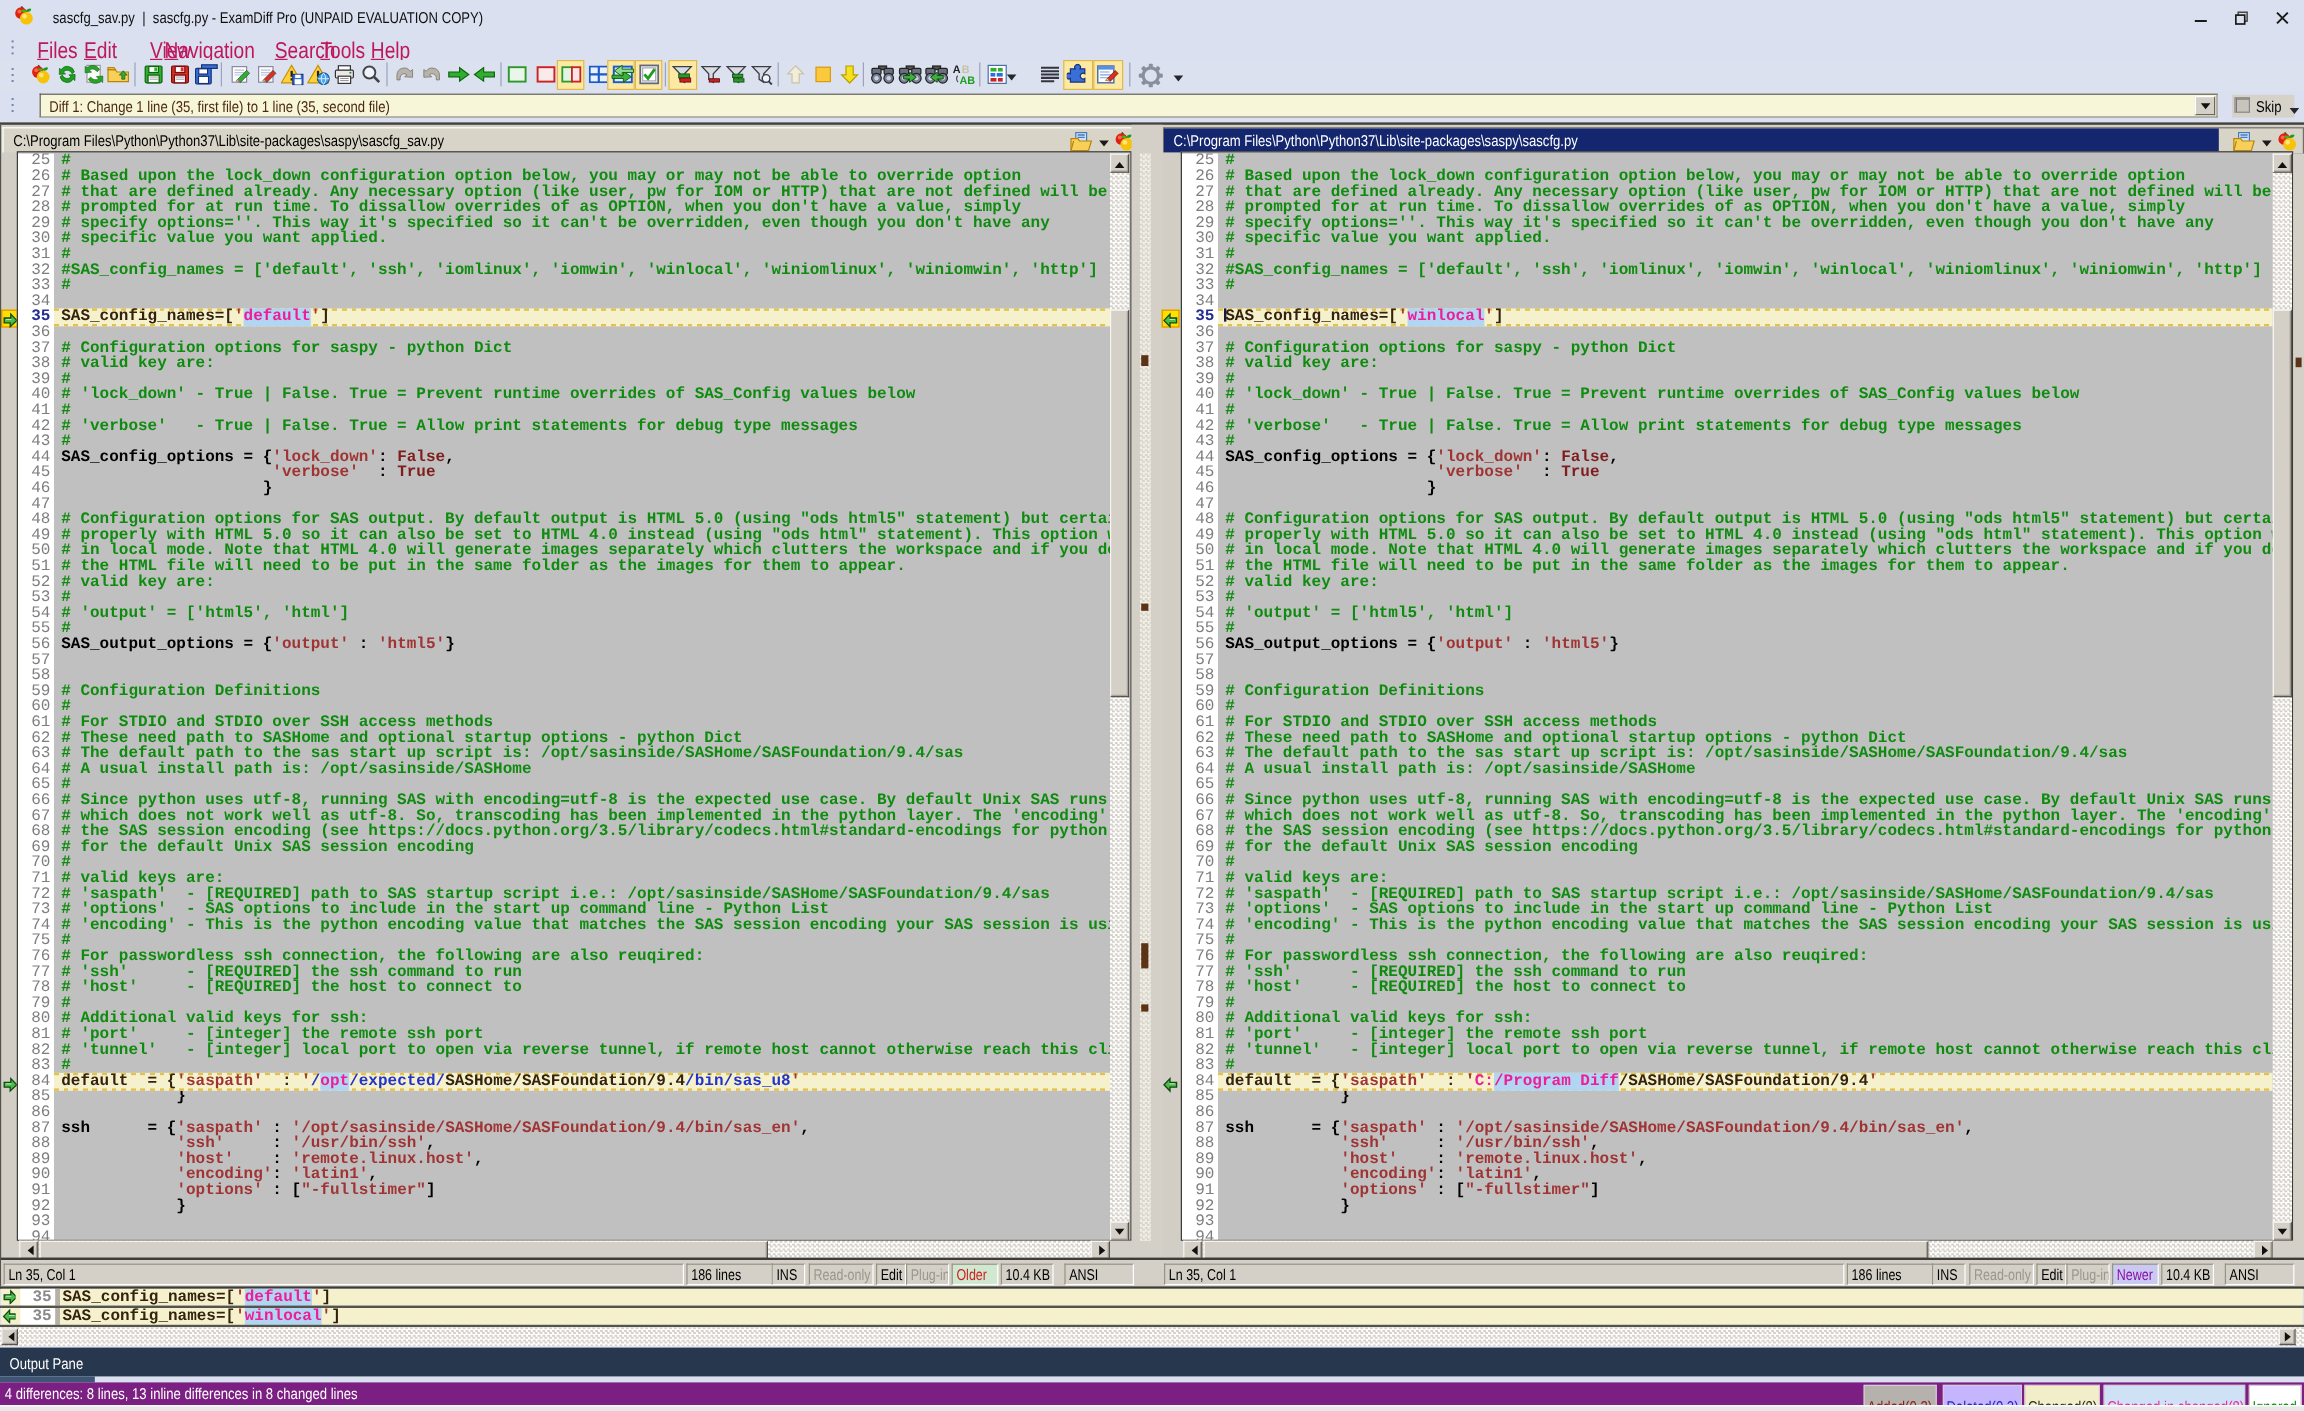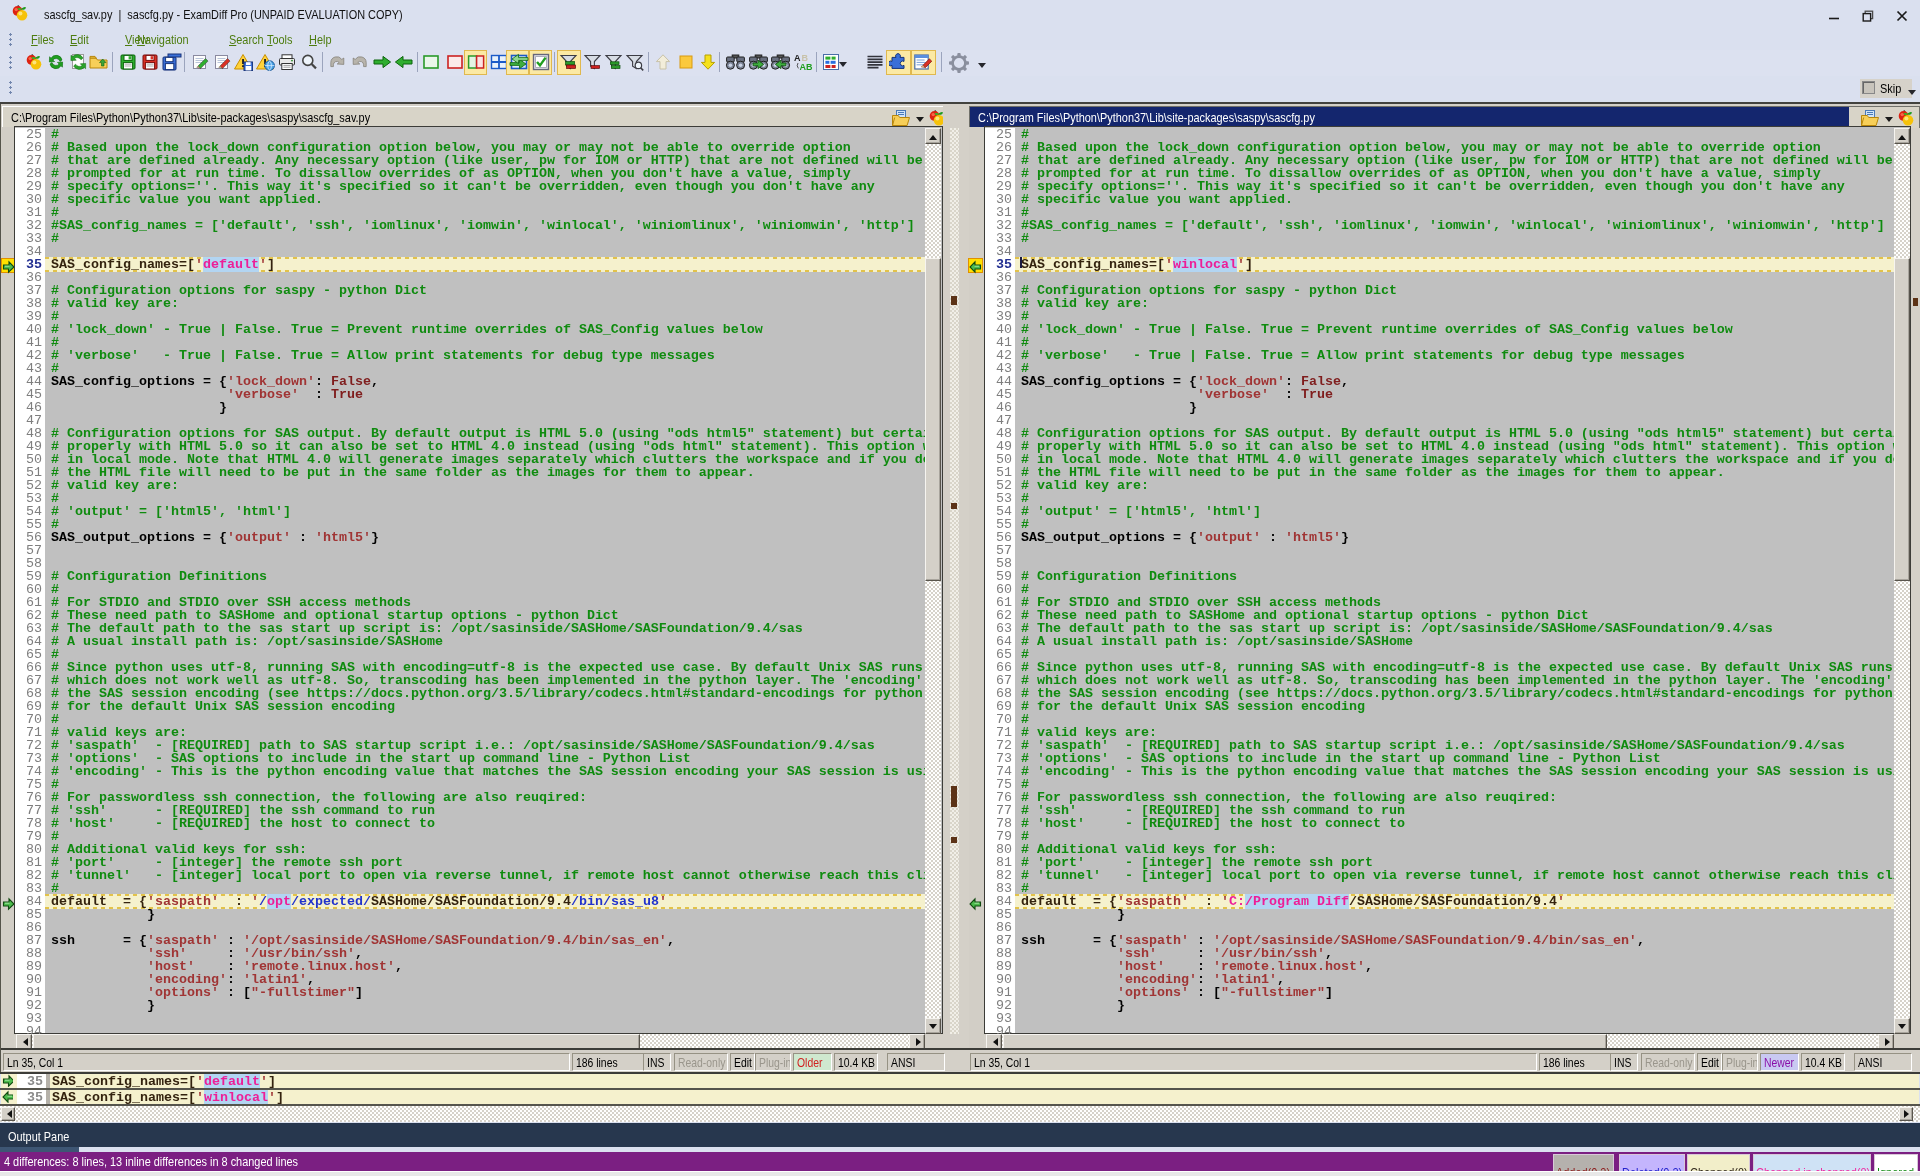--- a/index.html
+++ b/index.html
@@ -6,21 +6,21 @@
 .abs{position:absolute}
 i{font-style:normal}
 .tx{display:inline-block;transform:scaleX(.84);transform-origin:0 50%;white-space:nowrap}
 .sx{display:inline-block;transform:scaleX(.8);transform-origin:0 50%;white-space:nowrap}
 
 #title{left:0;top:0;width:1920px;height:28px;background:#dae0ef}
 #title .txt{position:absolute;left:44px;top:7px;font-size:13px;color:#101010}
 #appico{position:absolute;left:11px;top:4px}
 .winbtn{position:absolute;top:8px}
 #menu{left:0;top:28px;width:1920px;height:22px;background:#dae0ef}
-.mitem{position:absolute;top:4px;font-size:13px;color:#4d7c0f}
+.mitem{position:absolute;top:4px;font-size:19px;color:#be185d}
 .mitem u{text-decoration:underline}
 .grip{position:absolute;width:6px;background-image:radial-gradient(#7286ad 1px,transparent 1.1px);background-size:5px 5px;background-position:0 0}
 #toolbar{left:0;top:50px;width:1920px;height:26px;background:#dce1f0}
 .tico{position:absolute;top:3px;width:20px;height:20px}
 .tsep{position:absolute;top:2px;width:1px;height:20px;background:#9ba4bd}
 .thl{position:absolute;top:0;height:25px;background:#fbe9a4;border:1px solid #e0b84e}
 .tdd{position:absolute;width:0;height:0;border:4px solid transparent;border-top:5px solid #25262c}
 #diffbar{left:0;top:76px;width:1920px;height:26px;background:#dae0ef}
 #combo{position:absolute;left:33px;top:2px;width:1815px;height:20px;background:#f8f6d8;border:1px solid #8a8a8a;border-top-color:#5c5c5c;border-left-color:#5c5c5c}
 #combo .txt{position:absolute;left:7px;top:2px;font-size:13px;color:#4b2a10}
@@ -346,20 +346,26 @@
             <rect x="-1.7" y="-10" width="3.4" height="4.4" rx="1" transform="rotate(315)"></rect>
           </g>
           <circle r="2.4" fill="#dce1f0"></circle>
         </g>
       </svg></div>
 <div class="tdd" style="left:839px;top:12px"></div>
 <div class="tdd" style="left:978px;top:13px"></div>
 </div>
 <div class="abs" id="diffbar">
   <div class="grip" style="left:8px;top:4px;height:16px"></div>
+  <div id="combo">
+      <span class="txt"><span class="tx">Diff 1: Change 1 line (35, first file) to 1 line (35, second file)</span></span>
+      <div id="combodd">
+        <div></div>
+      </div>
+    </div>
   <div id="skipbox">
       <span class="cb"></span>
       <span class="txt"><span class="tx">Skip</span></span>
     </div>
   <div id="skipdd"></div>
 </div>
 <div class="abs" id="main">
   <div class="hdrL">
       <span class="txt"><span class="tx">C:\Program Files\Python\Python37\Lib\site-packages\saspy\sascfg_sav.py</span></span>
     <span class="hdrico" style="left:888px"><svg width="20" height="18" viewBox="0 0 20 18">

